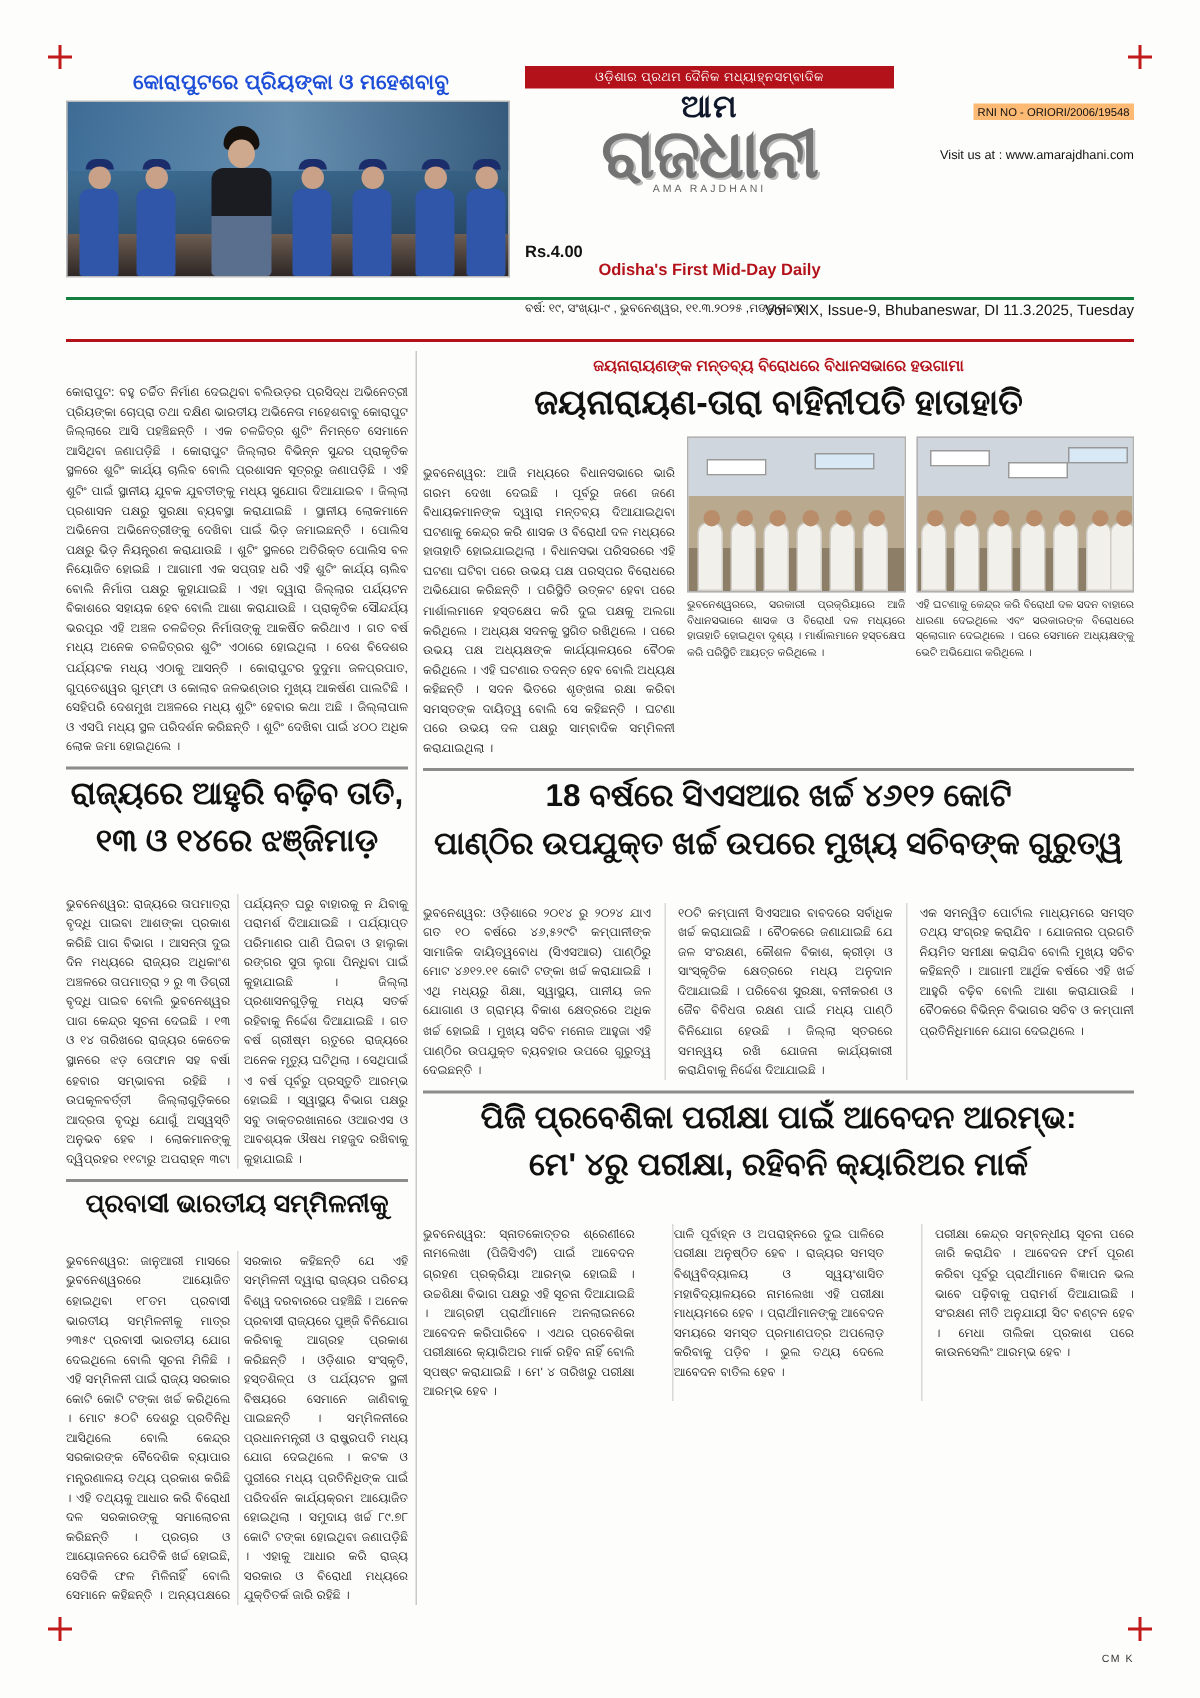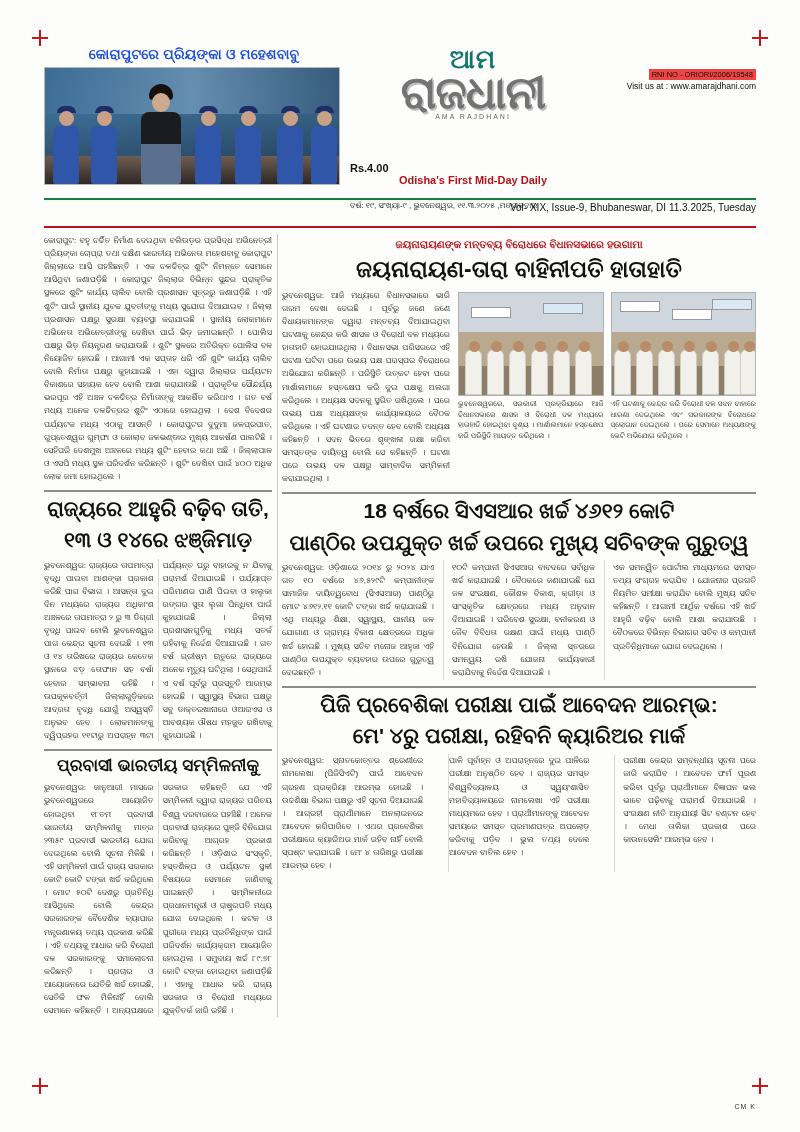--- a/index.html
+++ b/index.html
@@ -87,21 +87,21 @@
 
   .mh-center {
     position: absolute; left: 306px; top: 0; width: 246px; text-align: center;
   }
   .mh-odia-strip {
     background: #b4121b; color: #fff; font-size: 8.5px;
     padding: 2px 0; letter-spacing: .3px;
   }
   .logo-wrap { position: relative; margin-top: 2px; }
   .logo-ama {
-    font-size: 26px; font-weight: bold; color: #0f766e; line-height: 1;
+    font-size: 21px; font-weight: bold; color: #0f172a; line-height: 1;
     letter-spacing: 1px;
   }
   .logo-main {
     font-size: 45px; font-weight: bold; line-height: .95;
     color: #737373; letter-spacing: -1px;
     text-shadow: 1.5px 1.5px 0 #bbb;
   }
   .logo-sub {
     font-size: 7px; letter-spacing: 2px; color: #666; margin-top: -2px;
   }
@@ -109,22 +109,22 @@
     position: absolute; left: 306px; top: 118px;
     font-size: 11px; font-weight: bold; color: #111;
   }
   .tagline {
     position: absolute; left: 306px; top: 130px; width: 246px;
     text-align: center; font-size: 11px; font-weight: bold; color: #b4121b;
   }
   .mh-right {
     position: absolute; right: 0; top: 0; width: 150px; text-align: right;
   }
-  .rni { font-size: 7.5px; color: #111; background:#ef4444; padding:1px 3px; display:inline-block;margin-top:25px; }
-  .visit { font-size: 8.5px; color: #111; margin-top: 0; }
+  .rni { font-size: 7.5px; color: #111; background:#fdba74; padding:1px 3px; display:inline-block;margin-top:25px; }
+  .visit { font-size: 8.5px; color: #111; margin-top: 16px; }
 
   .dateline {
     position: relative; margin-top: 2px;
     border-top: 2px solid #15803d; border-bottom: 2px solid #b4121b;
     height: 30px;
   }
   .dateline .odia {
     position: absolute; left: 306px; top: 1px; font-size: 8px; color: #111;
   }
   .dateline .eng {
@@ -152,21 +152,21 @@
   h3.kicker {
     font-size: 10.5px; font-weight: bold; color: #b4121b;
     text-align: center; margin: 4px 0 2px 0;
   }
   .divider { height: 1px; background: #bdbdbd; margin: 7px 0 4px 0; }
   .divider.thick { height: 2px; background: #8c8c8c; }
 
   .para {
     font-size: 8.1px; line-height: 1.62; color: #1a1a1a;
     text-align: justify; text-justify: inter-word;
-    hyphens: auto; word-spacing: .2px;
+    hyphens: auto; word-spacing: .2px; margin-top: 21px;
   }
   .cols2 { column-count: 2; column-gap: 9px; column-rule: 1px solid #d8d8d8; }
 
   
   .photo-row { display: flex; gap: 7px; margin-top: 3px; }
   .assembly-photo {
     width: 146px; height: 104px; border: 1px solid #b0b0b0;
     position: relative; overflow: hidden; background: #e6e2d8;
   }
   .ap-bg {
@@ -249,20 +249,21 @@
             </div>
           <div class="fig f6">
               <div class="cap"></div>
               <div class="head"></div>
               <div class="body"></div>
             </div>
         </div>
       </div>
 
       <div class="mh-center">
+        <div class="mh-odia-strip">ଓଡ଼ିଶାର ପ୍ରଥମ ଦୈନିକ ମଧ୍ୟାହ୍ନସମ୍ବାଦିକ</div>
         <div class="logo-wrap">
           <div class="logo-ama">ଆମ</div>
           <div class="logo-main">ରାଜଧାନୀ</div>
           <div class="logo-sub">AMA RAJDHANI</div>
         </div>
       </div>
       <div class="price">Rs.4.00</div>
       <div class="tagline">Odisha's First Mid-Day Daily</div>
 
       <div class="mh-right">

